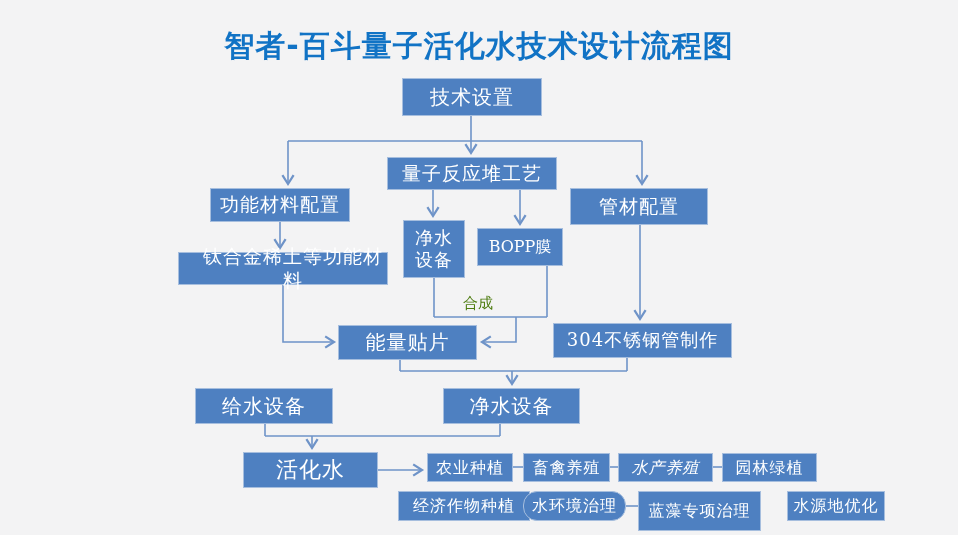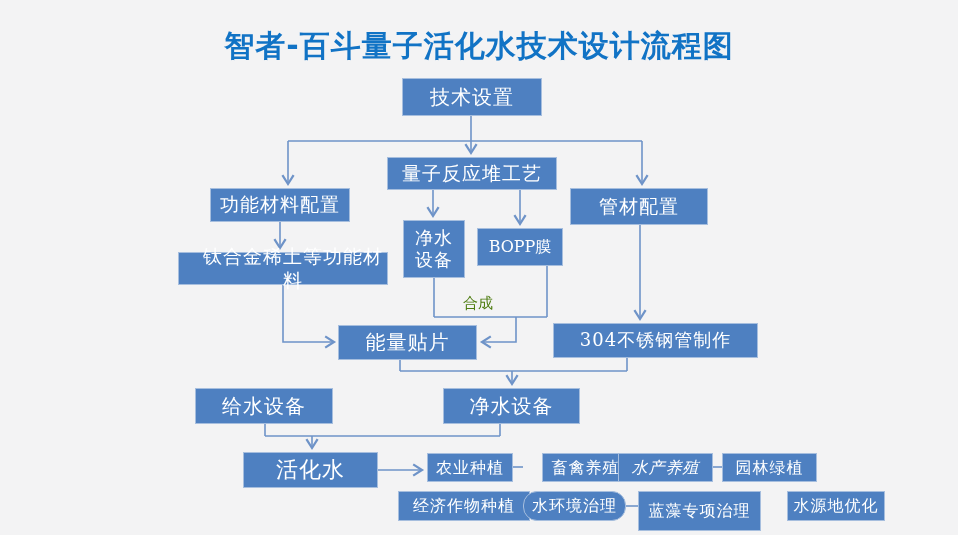--- a/index.html
+++ b/index.html
@@ -83,31 +83,31 @@
   <div class="box" style="left:403px;top:220px;width:62px;height:58px;font-size:18px;padding:0 4px;">净水设备</div>
 
   <div class="box" style="left:477px;top:228px;width:86px;height:38px;font-size:16px;letter-spacing:0;">BOPP膜</div>
 
   <div class="box" style="left:178px;top:252px;width:210px;height:33px;font-size:19px;padding-left:20px;">钛合金稀土等功能材料</div>
 
   <div class="lbl" style="left:448px;top:294px;width:60px;">合成</div>
 
   <div class="box" style="left:338px;top:325px;width:139px;height:35px;font-size:20px;">能量贴片</div>
 
-  <div class="box" style="left:553px;top:323px;width:205px;height:35px;font-size:18px;">304不锈钢管制作</div>
+  <div class="box" style="left:553px;top:323px;width:179px;height:35px;font-size:18px;">304不锈钢管制作</div>
 
   <div class="box" style="left:195px;top:388px;width:138px;height:36px;font-size:20px;">给水设备</div>
 
   <div class="box" style="left:443px;top:388px;width:137px;height:36px;font-size:20px;">净水设备</div>
 
   <div class="box" style="left:243px;top:452px;width:135px;height:36px;font-size:22px;">活化水</div>
 
   <div class="box" style="left:427px;top:453px;width:86px;height:29px;font-size:16px;">农业种植</div>
 
-  <div class="box" style="left:523px;top:453px;width:87px;height:29px;font-size:16px;margin-left:19px;">畜禽养殖</div>
+  <div class="box" style="left:523px;top:453px;width:87px;height:29px;font-size:16px;">畜禽养殖</div>
 
   <div class="box" style="left:618px;top:453px;width:95px;height:29px;font-size:16px;font-style:italic;">水产养殖</div>
 
   <div class="box" style="left:722px;top:453px;width:95px;height:29px;font-size:16px;">园林绿植</div>
 
   <div class="box" style="left:398px;top:491px;width:132px;height:30px;font-size:16px;">经济作物种植</div>
 
   <div class="box" style="left:523px;top:491px;width:103px;height:30px;font-size:16px;border-radius:14px;">水环境治理</div>
 
   <div class="box" style="left:638px;top:491px;width:123px;height:40px;font-size:16px;">蓝藻专项治理</div>

